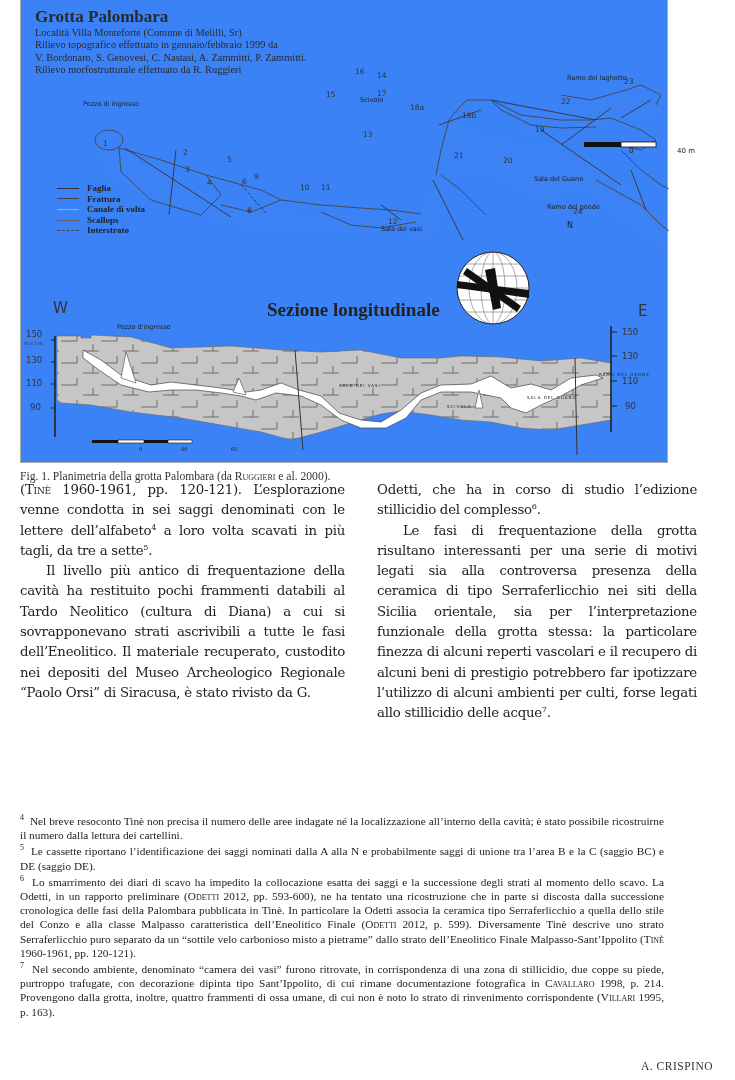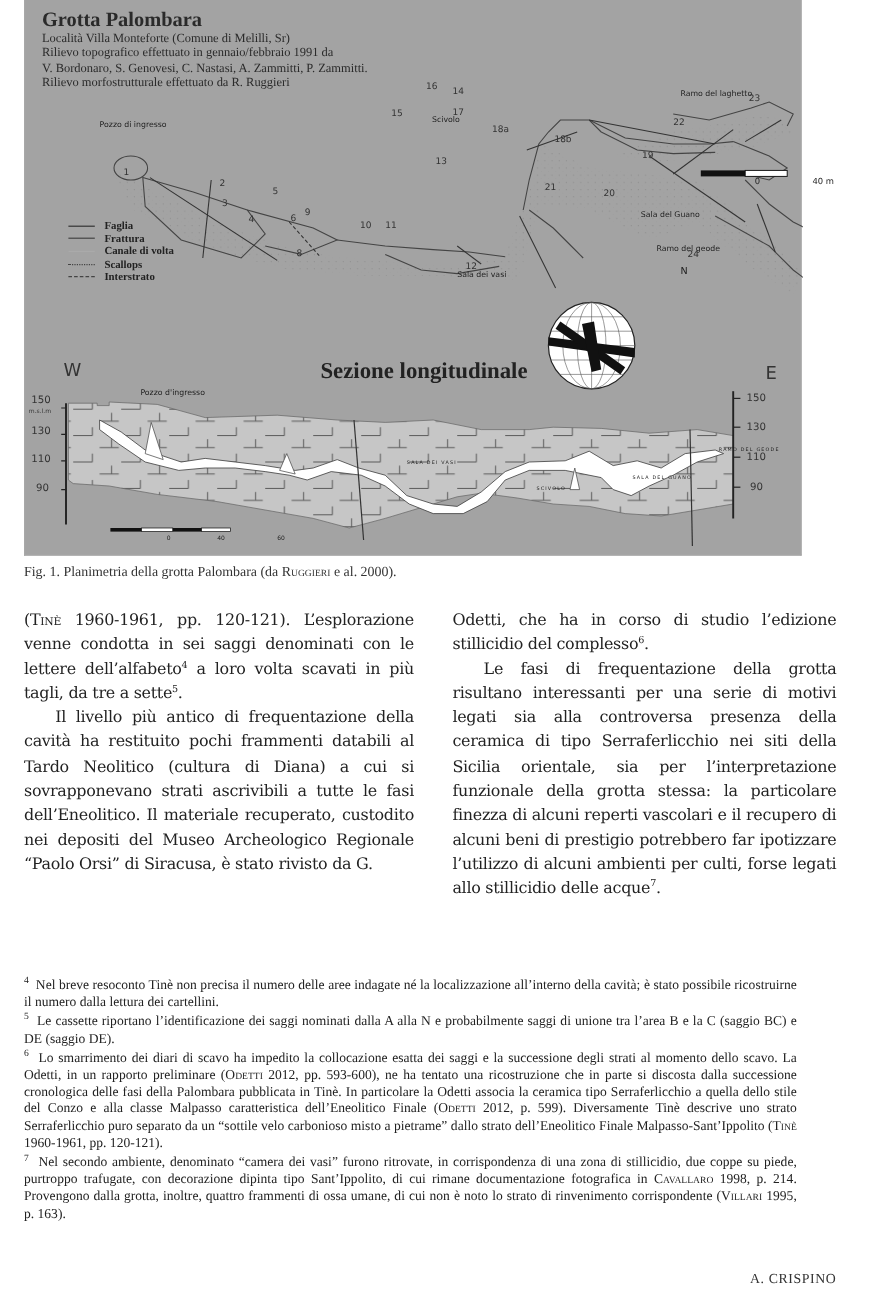--- a/index.html
+++ b/index.html
@@ -1,46 +1,46 @@
 <!DOCTYPE html>
 <html><head>
 <meta charset="utf-8">
 <style>
   html, body { margin:0; padding:0; background:#ffffff; }
   body { width:735px; height:1080px; position:relative; overflow:hidden; font-family:"DejaVu Serif", serif; color:#1a1a1a; }
-  .figure { position:absolute; left:20px; top:0; width:648px; height:463px; border:1px solid #a8a8a8; border-top:none; background:#a3a3a3; box-sizing:border-box; }
+  .figure { position:absolute; left:20px; top:0; width:648px; height:463px; border:1px solid #a8a8a8; border-top:none; background:#3b82f6; box-sizing:border-box; }
   .fig-title { position:absolute; left:14px; top:7px; font-family:"Liberation Serif", serif; font-weight:bold; font-size:17px; color:#2a2a2a; }
   .fig-sub { position:absolute; left:14px; top:27px; font-family:"Liberation Serif", serif; font-size:10.4px; line-height:12.4px; color:#2a2a2a; }
   .map-label { position:absolute; font-family:"DejaVu Sans", sans-serif; font-size:6.5px; color:#222; white-space:nowrap;margin-left:48px; }
   .num-label { position:absolute; font-family:"DejaVu Sans", sans-serif; font-size:7.5px; color:#333; }
   .legend { position:absolute; left:36px; top:183px; font-family:"Liberation Serif", serif; font-weight:bold; font-size:9px; line-height:10.6px; color:#222; }
   .legend-row { display:flex; align-items:center; }
   .legend-line { width:22px; margin-right:8px; height:0; }
   .section-title { position:absolute; left:246px; top:299px; font-family:"Liberation Serif", serif; font-weight:bold; font-size:19px; color:#222; }
   .axis-letter { position:absolute; font-family:"DejaVu Sans", sans-serif; font-size:15px; color:#333; }
   .tick-label { position:absolute; font-family:"DejaVu Sans", sans-serif; font-size:8.5px; color:#333; }
   svg.abs { position:absolute; left:0; top:0; }
   .caption { position:absolute; left:20px; top:470px; font-family:"Liberation Serif", serif; font-size:11.6px; color:#333; }
   .sc { font-variant:small-caps; }
-  .col { position:absolute; top:508px; width:325px; font-family:"DejaVu Serif", serif; font-size:13.3px; line-height:20.3px; text-align:justify; color:#222; letter-spacing:-0.25px; }
+  .col { position:absolute; top:480px; width:325px; font-family:"DejaVu Serif", serif; font-size:13.3px; line-height:20.3px; text-align:justify; color:#222; letter-spacing:-0.25px; }
   .col p { margin:0; }
   .col p.indent { text-indent:26px; }
   sup { font-size:8px; line-height:0; vertical-align:super; }
   .footnotes { position:absolute; left:20px; top:814px; width:655px; font-family:"Liberation Serif", serif; font-size:11.3px; line-height:14.2px; text-align:justify; color:#222; }
   .footnotes p { margin:0 11px 2px 0; }
   .folio { position:absolute; top:1060px; font-family:"Liberation Serif", serif; font-size:12.5px; color:#333; }
 </style>
 </head>
 <body>
 
 <div class="figure">
   <div class="fig-title">Grotta Palombara</div>
   <div class="fig-sub">
     <div>Località Villa Monteforte (Comune di Melilli, Sr)</div>
-    <div>Rilievo topografico effettuato in gennaio/febbraio 1991 da</div>
+    <div>Rilievo topografico effettuato in gennaio/febbraio 1999 da</div>
     <div>V. Bordonaro, S. Genovesi, C. Nastasi, A. Zammitti, P. Zammitti.</div>
     <div>Rilievo morfostrutturale effettuato da R. Ruggieri</div>
   </div>
 
   <svg class="abs" width="648" height="463">
     <defs>
       <pattern id="speck" width="6" height="6" patternUnits="userSpaceOnUse">
         <circle cx="1" cy="2" r="0.45" fill="#888"></circle>
         <circle cx="4" cy="5" r="0.35" fill="#999"></circle>
       </pattern>
@@ -237,13 +237,13 @@
 </div>
 
 <div class="footnotes">
   <p><sup>4</sup>&nbsp;&nbsp;<span>Nel breve resoconto Tinè non precisa il numero delle aree indagate né la localizzazione all’interno della cavità; è stato possibile ricostruirne il numero dalla lettura dei cartellini.</span></p>
   <p><sup>5</sup>&nbsp;&nbsp;<span>Le cassette riportano l’identificazione dei saggi nominati dalla A alla N e probabilmente saggi di unione tra l’area B e la C (saggio BC) e DE (saggio DE).</span></p>
   <p><sup>6</sup>&nbsp;&nbsp;<span>Lo smarrimento dei diari di scavo ha impedito la collocazione esatta dei saggi e la successione degli strati al momento dello scavo. La Odetti, in un rapporto preliminare (</span><span class="sc">Odetti</span><span> 2012, pp. 593-600), ne ha tentato una ricostruzione che in parte si discosta dalla successione cronologica delle fasi della Palombara pubblicata in Tinè. In particolare la Odetti associa la ceramica tipo Serraferlicchio a quella dello stile del Conzo e alla classe Malpasso caratteristica dell’Eneolitico Finale (</span><span class="sc">Odetti</span><span> 2012, p. 599). Diversamente Tinè descrive uno strato Serraferlicchio puro separato da un “sottile velo carbonioso misto a pietrame” dallo strato dell’Eneolitico Finale Malpasso-Sant’Ippolito (</span><span class="sc">Tinè</span><span> 1960-1961, pp. 120-121).</span></p>
   <p><sup>7</sup>&nbsp;&nbsp;<span>Nel secondo ambiente, denominato “camera dei vasi” furono ritrovate, in corrispondenza di una zona di stillicidio, due coppe su piede, purtroppo trafugate, con decorazione dipinta tipo Sant’Ippolito, di cui rimane documentazione fotografica in </span><span class="sc">Cavallaro</span><span> 1998, p. 214. Provengono dalla grotta, inoltre, quattro frammenti di ossa umane, di cui non è noto lo strato di rinvenimento corrispondente (</span><span class="sc">Villari</span><span> 1995, p. 163).</span></p>
 </div>
 
 <div class="folio" style="left:20px;margin-top:40px;">224</div>
-<div class="folio" style="right:38px;letter-spacing:0.5px;font-size:11.5px;margin-left:44px;">A. CRISPINO</div>
+<div class="folio" style="right:22px;letter-spacing:0.5px;font-size:11.5px;margin-left:44px;">A. CRISPINO</div>
 
 </body></html>

